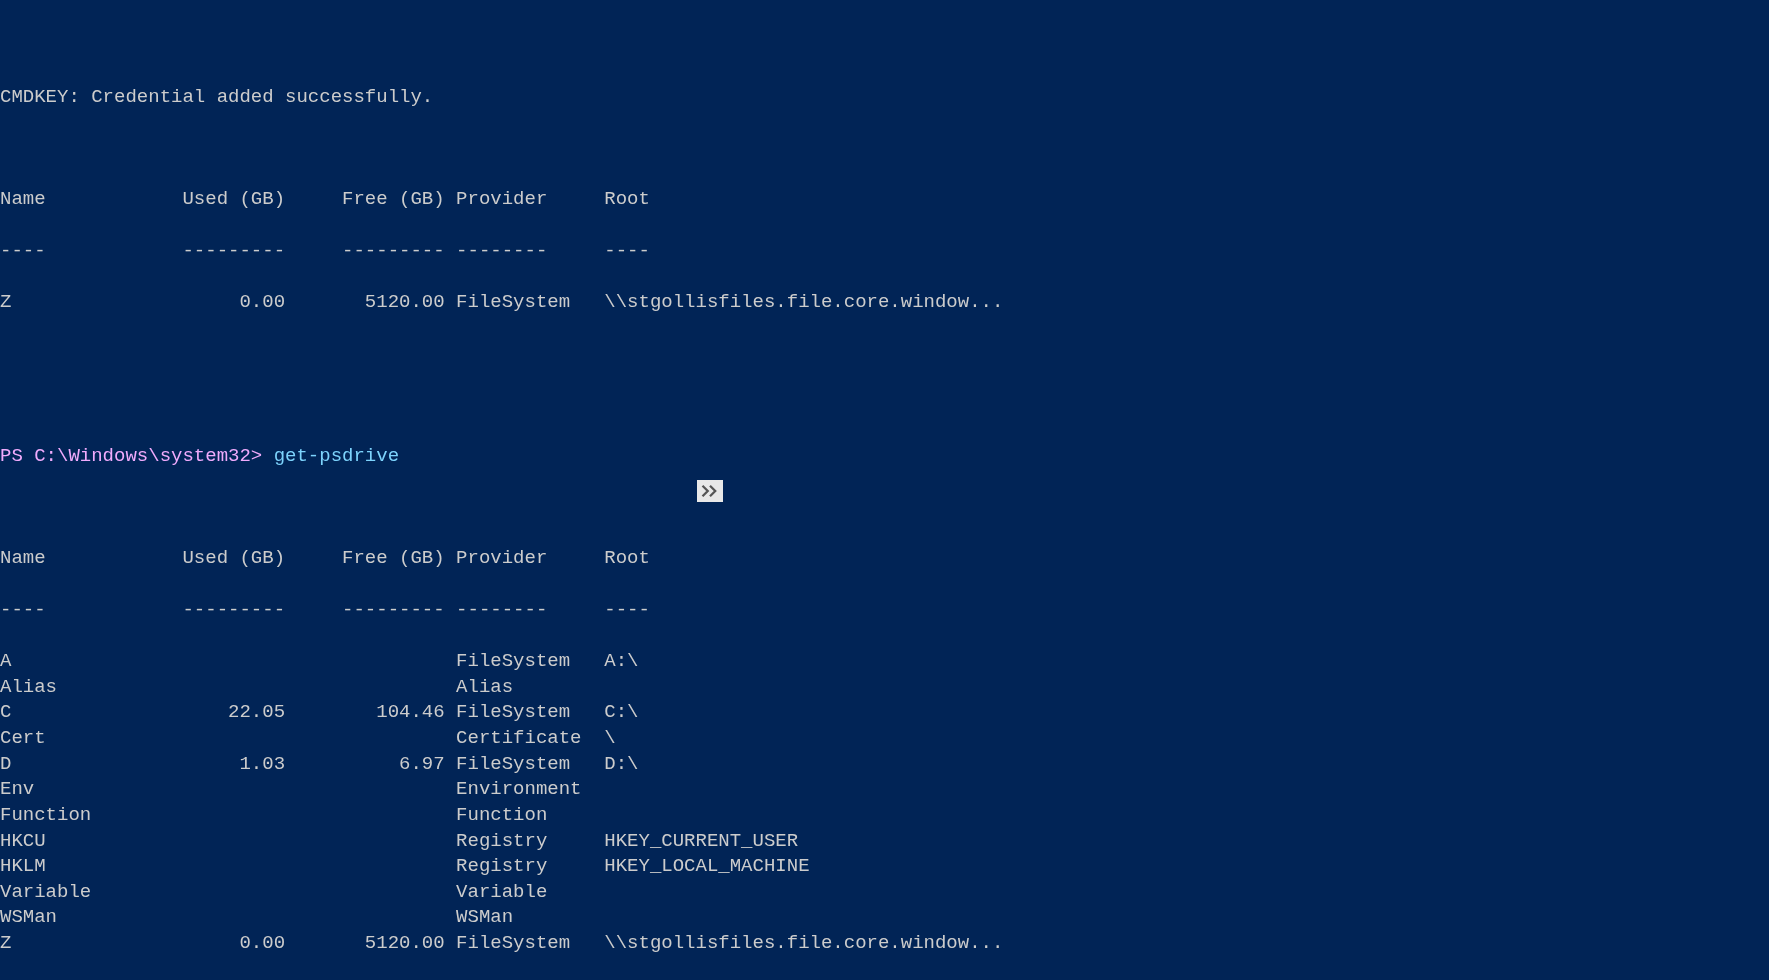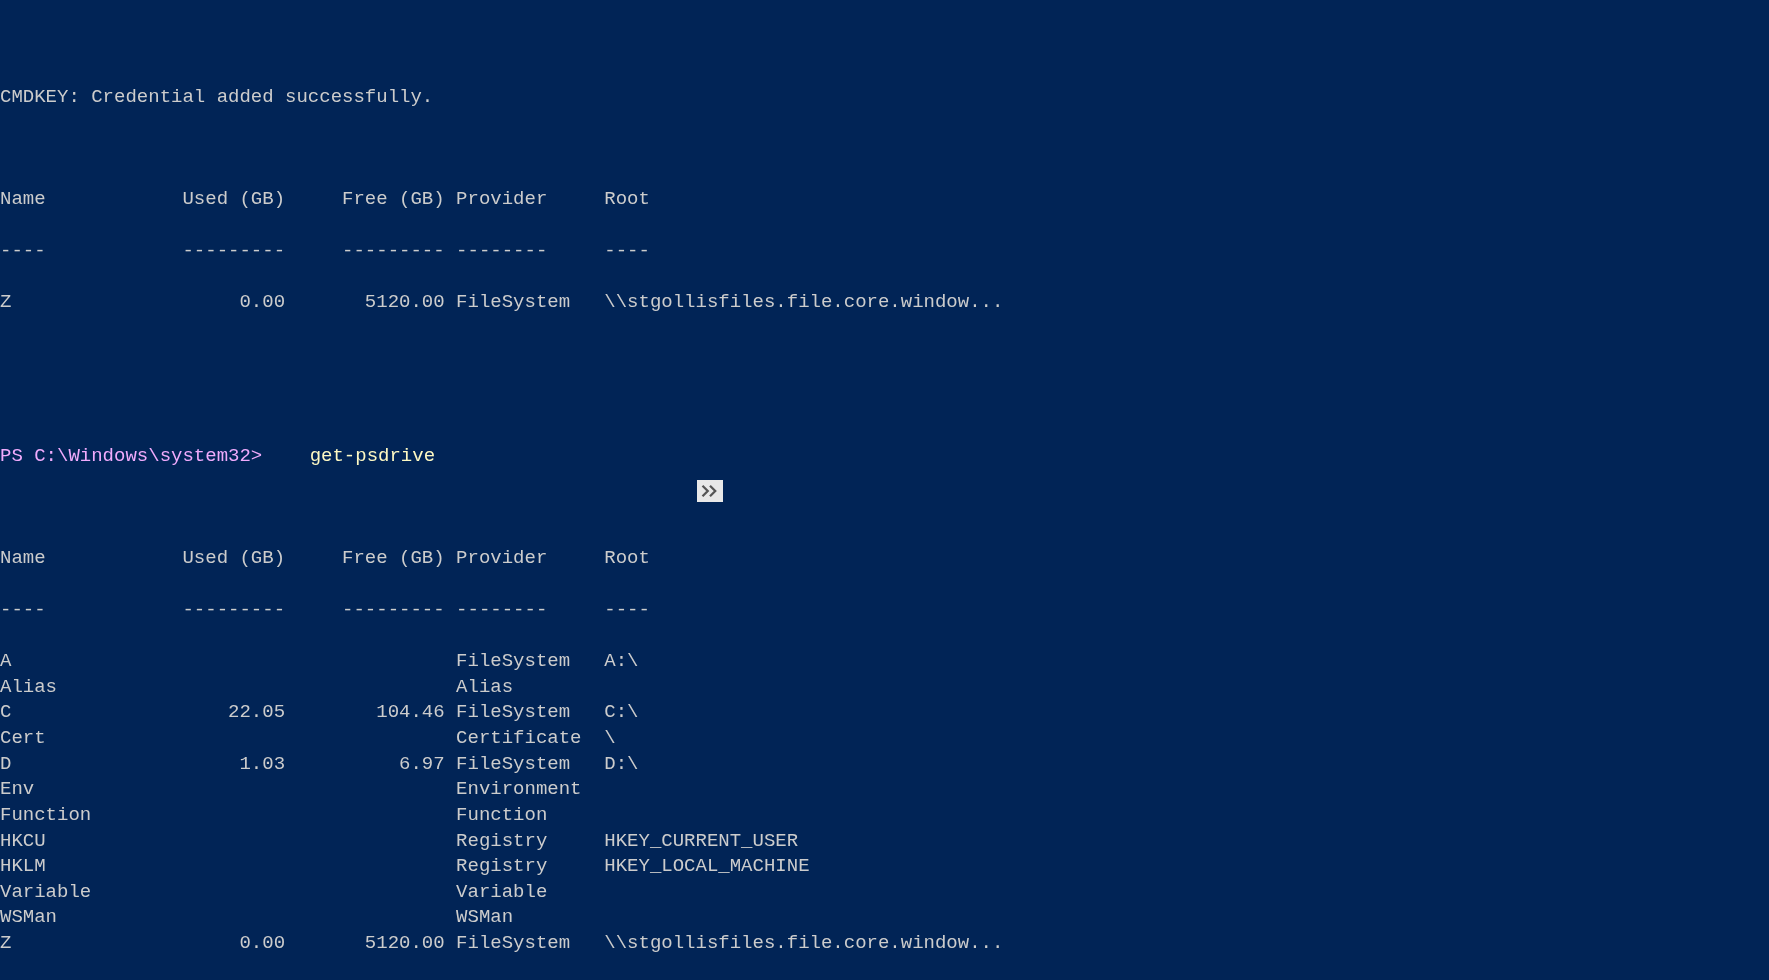--- a/index.html
+++ b/index.html
@@ -13,21 +13,21 @@
     width: 1769px;
     height: 980px;
     overflow: hidden;
   }
   .terminal {
     white-space: pre;
     position: relative;
   }
   .line { display: block; font-family: Liberation Mono, monospace; }
   .prompt { color: #f0abfc; }
-  .cmd { color: #fef9c3; margin-left: 36px; }
+  .cmd { color: #7dd3fc; }
   .chev-overlay {
     position: absolute;
     display: inline-flex;
     background: #e8e8e8;
     width: 26px;
     height: 22px;
     align-items: center;
     justify-content: center;
     top: 472px;
     left: 697px;

